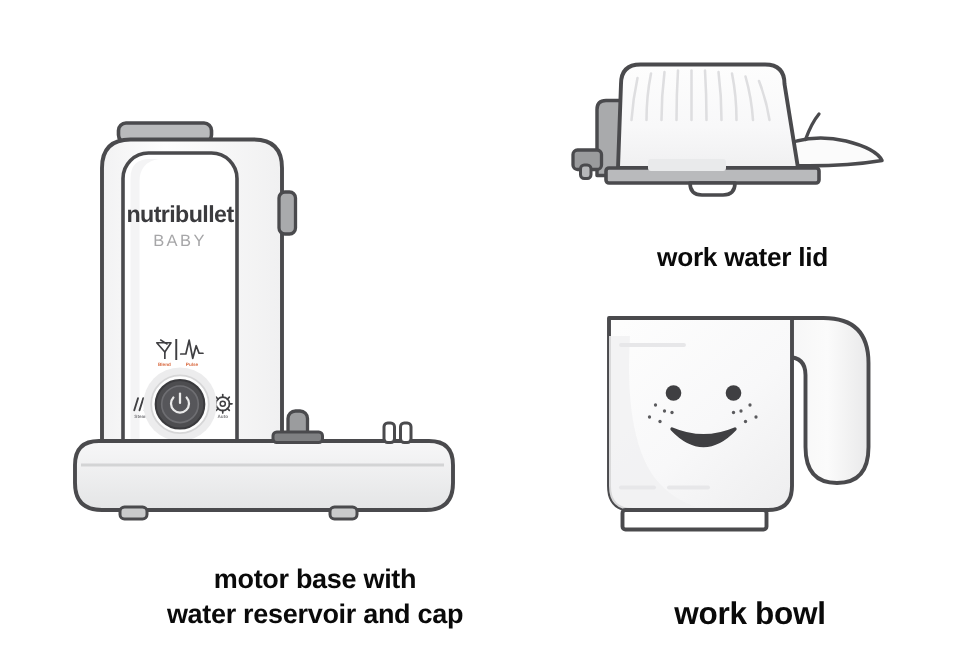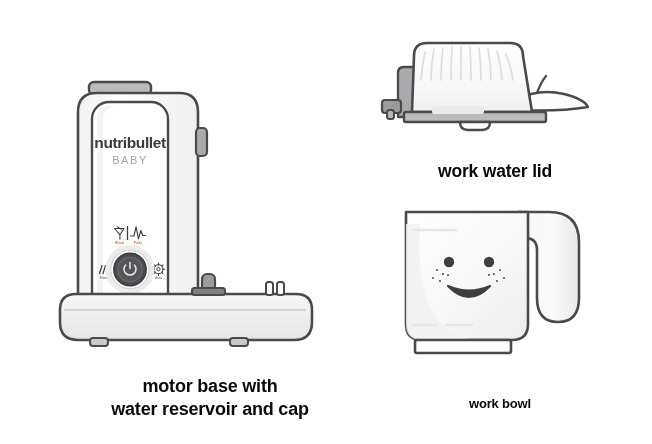--- a/index.html
+++ b/index.html
@@ -15,21 +15,21 @@
     position: relative;
   }
   .page {
     position: relative;
     width: 652px;
     height: 444px;
   }
   .part {
     position: absolute;
   }
-  #part-motor-base { left: 34px; top: 70px; width: 320px; height: 300px; }
+  #part-motor-base { left: 24px; top: 70px; width: 320px; height: 300px; }
   #part-lid        { left: 370px; top: 22px; width: 240px; height: 130px; }
   #part-bowl       { left: 390px; top: 198px; width: 215px; height: 180px; }
 
   .caption {
     position: absolute;
     text-align: center;
     font-family: "Liberation Sans", sans-serif;
     font-weight: bold;
     color: #0a0a0a;
     letter-spacing: -0.2px;
@@ -39,21 +39,21 @@
   #caption-motor-base {
     left: 40px; top: 375px; width: 340px;
     font-size: 18px;
   }
   #caption-lid {
     left: 380px; top: 160px; width: 230px;
     font-size: 17.5px;
   }
   #caption-bowl {
     left: 385px; top: 396px; width: 230px;
-    font-size: 13px;
+    font-size: 21px;
   }
   svg { display: block; overflow: visible; }
   .brand-main {
     font-family: "Liberation Sans", sans-serif;
     font-weight: bold;
     font-size: 15.5px;
     fill: #3b3b3e;
     letter-spacing: -0.4px;
   }
   .brand-sub {

